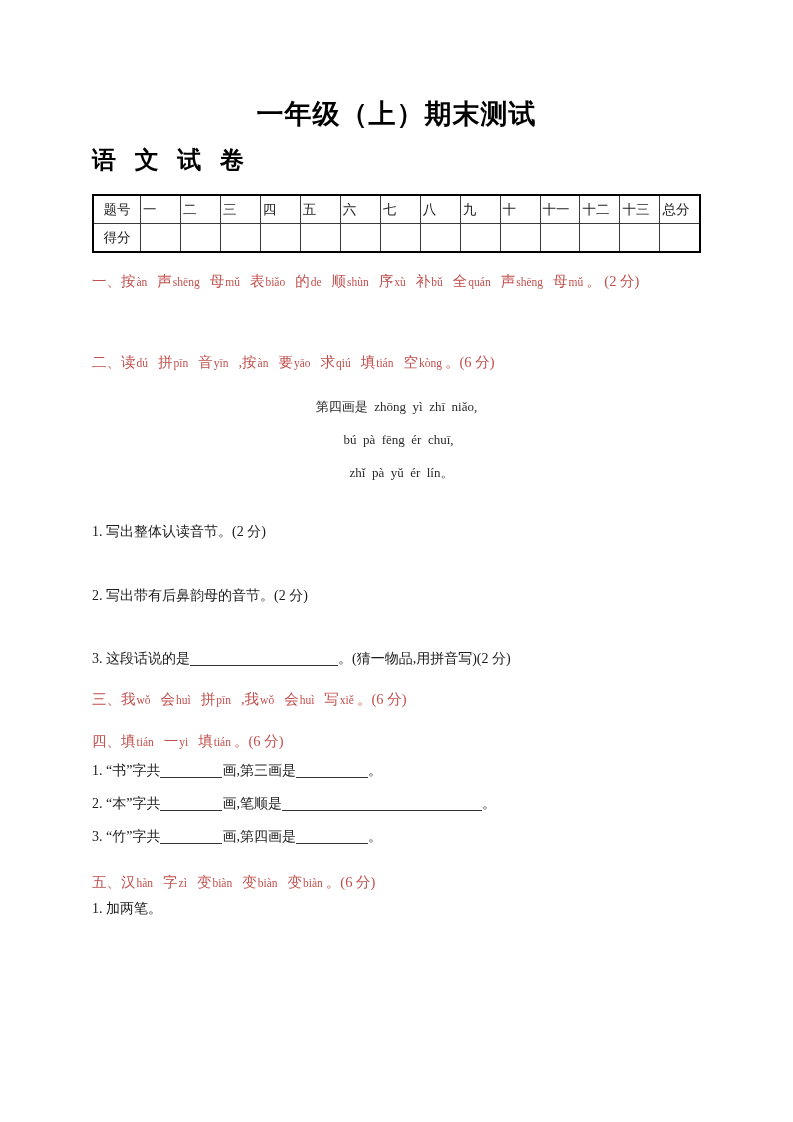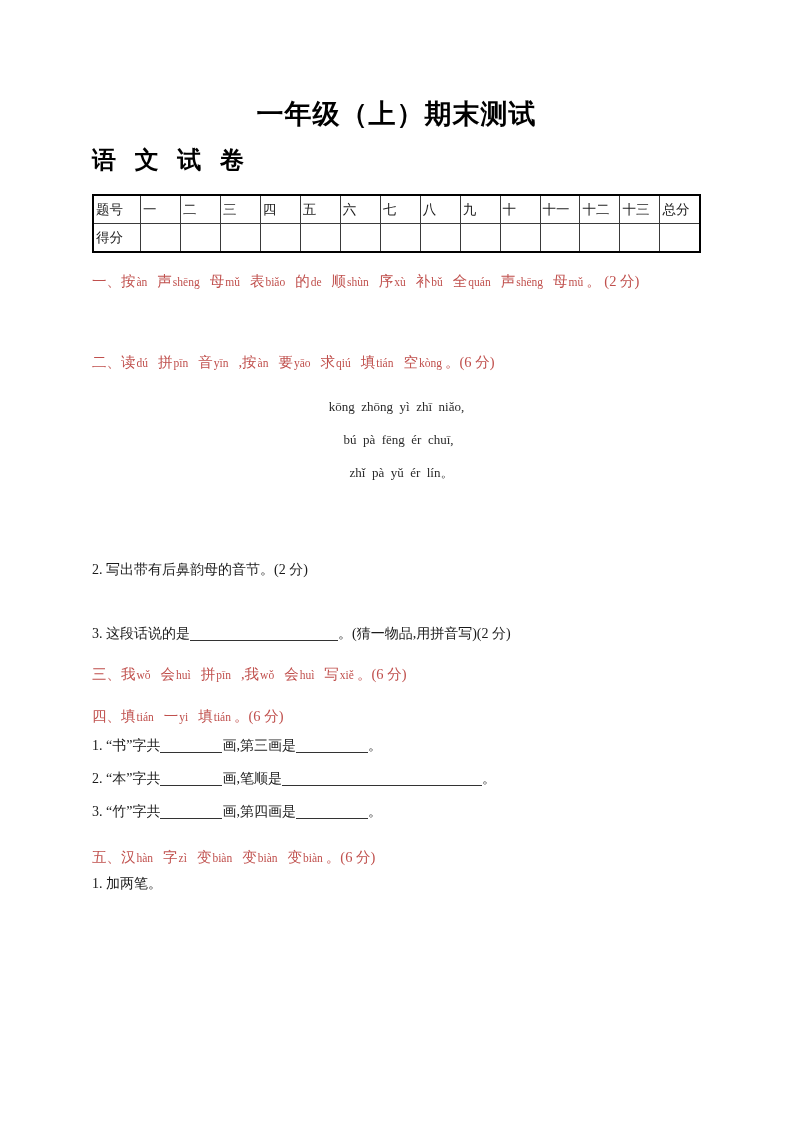--- a/index.html
+++ b/index.html
@@ -68,20 +68,21 @@
     font-size: 13.5px;
     padding: 0 2px;
     color: #1a1a1a;
     text-align: left;
     vertical-align: middle;
     white-space: nowrap;
     overflow: hidden;
   }
   .score-table td.lbl {
     width: 42px;
+    text-align: center;
   }
   .score-table tr:first-child td { border-top: none; }
   .score-table tr:last-child td { border-bottom: none; }
   .score-table td:first-child { border-left: none; }
   .score-table td:last-child { border-right: none; }
 
   
   .q-red {
     color: #c0504d;
     font-size: 14.5px;
@@ -188,26 +189,27 @@
     <span>(2 分)</span>
   </p>
 
   <div class="gap-lg"></div>
 
   <p class="q-red">
     <span>二、</span><span><span class="hz">读</span><span class="py">dú</span><span class="sp"></span><span class="hz">拼</span><span class="py">pīn</span><span class="sp"></span><span class="hz">音</span><span class="py">yīn</span><span class="sp"></span><span class="hz">,按</span><span class="py">àn</span><span class="sp"></span><span class="hz">要</span><span class="py">yāo</span><span class="sp"></span><span class="hz">求</span><span class="py">qiú</span><span class="sp"></span><span class="hz">填</span><span class="py">tián</span><span class="sp"></span><span class="hz">空</span><span class="py">kòng</span></span><span>。</span><span>(6 分)</span>
   </p>
 
   <div class="pinyin-block">
-    <div class="pinyin-line pl-1">kōng  zhōng  yì  zhī  niǎo,</div>
+    <div class="pinyin-line pl-1">第四画是  zhōng  yì  zhī  niǎo,</div>
     <div class="pinyin-line pl-3">bú  pà  fēng  ér  chuī,</div>
     <div class="pinyin-line pl-4">zhǐ  pà  yǔ  ér  lín。</div>
   </div>
 
   <div class="gap-md"></div>
+  <p class="sub-q">1. 写出整体认读音节。(2 分)</p>
   <div class="gap-lg"></div>
   <p class="sub-q">2. 写出带有后鼻韵母的音节。(2 分)</p>
   <div class="gap-lg"></div>
 
   <p class="sub-q">
     <span>3. 这段话说的是</span><span class="blank b-lg"></span><span>。(猜一物品,用拼音写)(2 分)</span>
   </p>
 
   <p class="q-red">
     <span>三、</span><span><span class="hz">我</span><span class="py">wǒ</span><span class="sp"></span><span class="hz">会</span><span class="py">huì</span><span class="sp"></span><span class="hz">拼</span><span class="py">pīn</span><span class="sp"></span><span class="hz">,我</span><span class="py">wǒ</span><span class="sp"></span><span class="hz">会</span><span class="py">huì</span><span class="sp"></span><span class="hz">写</span><span class="py">xiě</span></span><span>。</span><span>(6 分)</span>

